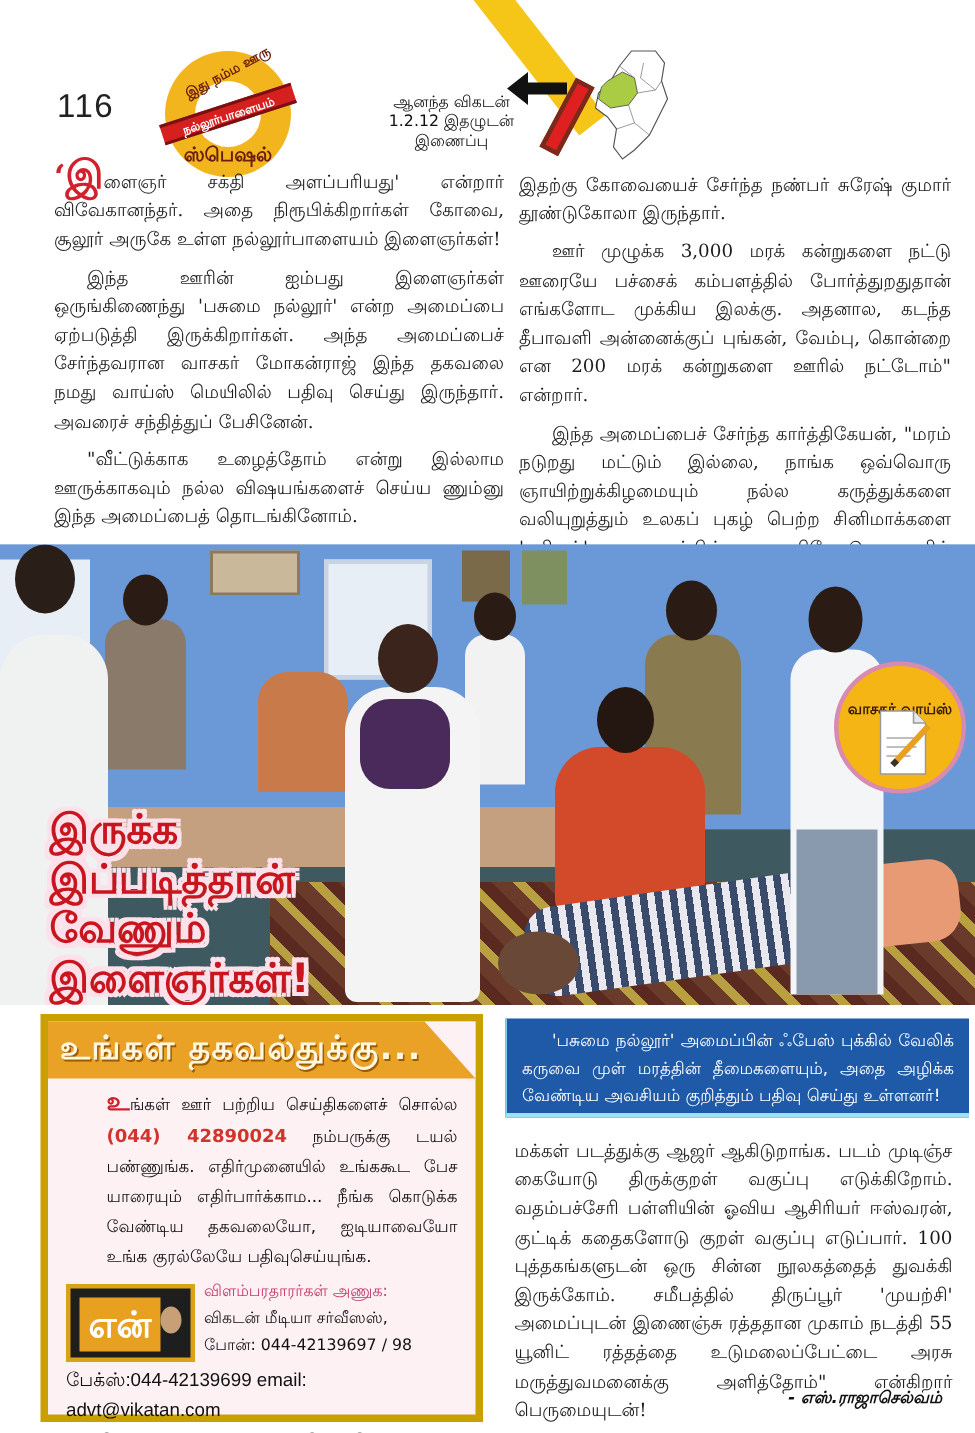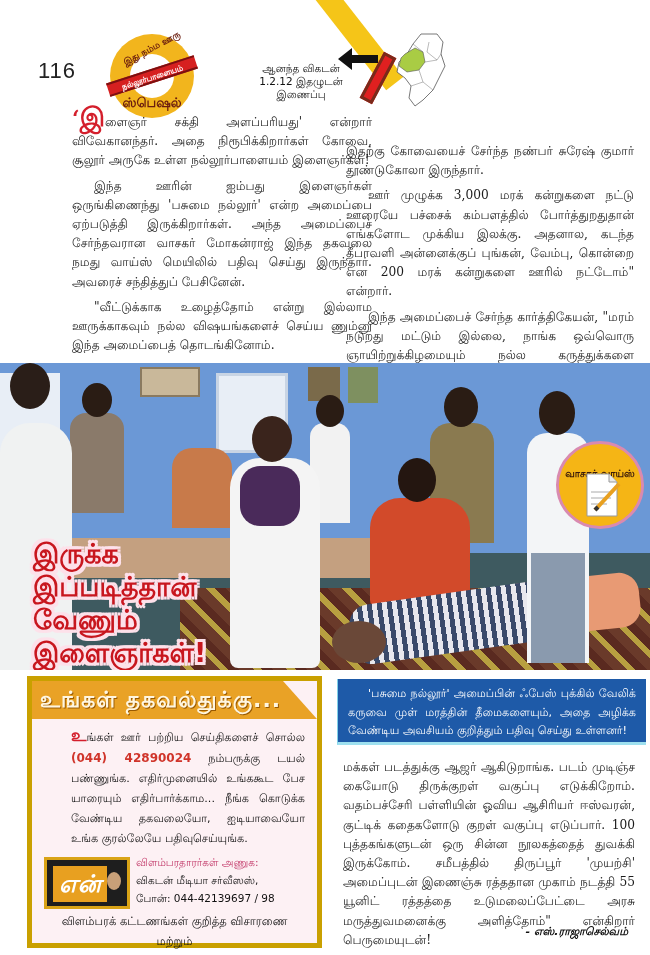--- a/index.html
+++ b/index.html
@@ -50,22 +50,22 @@
   }
   .map-icon { position: absolute; left: 393px; top: 32px; width: 60px; height: 75px; }
 
   
   .col {
     position: absolute; font-family: "DejaVu Serif", serif; font-size: 12.2px;
     line-height: 19.2px; text-align: justify; color: #1b1b1b;
   }
   .col p { margin-bottom: 6px; }
   .col p.indent { text-indent: 22px; }
-  .col-left-top { left: 36px; top: 108px; width: 300px; margin-left: 36px; }
-  .col-right-top { left: 346px; top: 114px; width: 288px; margin-top: 28px; }
+  .col-left-top { left: 36px; top: 108px; width: 300px; }
+  .col-right-top { left: 346px; top: 114px; width: 288px; }
   .col-right-bottom { left: 343px; top: 758px; width: 292px; }
   .dropcap {
     font-family: "DejaVu Sans", sans-serif; font-weight: bold; color: #d41f2c;
     font-size: 26px; line-height: 18px;
   }
   .dropcap-quote { color: #d41f2c; font-weight: bold; font-size: 22px; }
   .byline {
     position: absolute; right: 22px; top: 925px; font-family: "DejaVu Sans", sans-serif;
     font-size: 11px; font-weight: bold; font-style: italic; color: #111;
   }
@@ -144,21 +144,20 @@
   .attention-body {
     padding: 6px 12px 0 12px; font-family: "DejaVu Sans", sans-serif; font-size: 11.2px;
     line-height: 20px; text-align: justify; color: #111; margin-left: 27px;
   }
   .attention-body .dc { color: #d41f2c; font-weight: bold; font-size: 17px; }
   .attention-body .phone { color: #d0342a; font-weight: bold; font-size: 12px; }
   .adv-block { position: relative; height: 58px; margin: 4px 12px 0 12px; }
   .en-logo {
     position: absolute; left: 0; top: 4px; width: 86px; height: 52px; background: #1e1e1e;
     border: 3px solid #d9a316;
-    font-style: italic;
   }
   .en-logo .glyph {
     position: absolute; left: 6px; top: 6px; width: 54px; height: 36px; background: #e8a020;
     color: #ffffff; font-weight: bold; font-size: 24px; text-align: center; line-height: 36px;
   }
   .en-logo .face { position: absolute; left: 60px; top: 12px; width: 14px; height: 18px; border-radius: 50%; background: #c8a078; }
   .adv-lines { position: absolute; left: 92px; top: 0; font-family: "DejaVu Sans", sans-serif; font-size: 10.5px; line-height: 18px; color: #111; }
   .adv-lines .lbl { color: #c33a6a; }
   .contact-line { margin: 0 12px; font-family: "Liberation Sans", sans-serif; font-size: 12.5px; line-height: 20px; color: #111; }
   .query-line { margin: 0 10px; font-family: "DejaVu Sans", sans-serif; font-size: 11.5px; line-height: 20px; color: #111; text-align: center; }
@@ -282,20 +281,21 @@
       <div class="en-logo">
         <div class="glyph">என்</div>
         <div class="face"></div>
       </div>
       <div class="adv-lines">
         <div class="lbl">விளம்பரதாரர்கள் அணுக:</div>
         <div>விகடன் மீடியா சர்வீஸஸ்,</div>
         <div>போன்: 044-42139697 / 98</div>
       </div>
     </div>
+    <div class="contact-line">பேக்ஸ்:044-42139699 email: advt@vikatan.com</div>
     <div class="query-line">விளம்பரக் கட்டணங்கள் குறித்த விசாரணை மற்றும்</div>
 
   </div>
 </div>
 
 <div class="highlight-box">'பசுமை நல்லூர்' அமைப்பின் ஃபேஸ் புக்கில் வேலிக் கருவை முள் மரத்தின் தீமைகளையும், அதை அழிக்க வேண்டிய அவசியம் குறித்தும் பதிவு செய்து உள்ளனர்!</div>
 
 <div class="col col-right-bottom">
   <p>மக்கள் படத்துக்கு ஆஜர் ஆகிடுறாங்க. படம் முடிஞ்ச கையோடு திருக்குறள் வகுப்பு எடுக்கிறோம். வதம்பச்சேரி பள்ளியின் ஓவிய ஆசிரியர் ஈஸ்வரன், குட்டிக் கதைகளோடு குறள் வகுப்பு எடுப்பார். 100 புத்தகங்களுடன் ஒரு சின்ன நூலகத்தைத் துவக்கி இருக்கோம். சமீபத்தில் திருப்பூர் 'முயற்சி' அமைப்புடன் இணைஞ்சு ரத்ததான முகாம் நடத்தி 55 யூனிட் ரத்தத்தை உடுமலைப்பேட்டை அரசு மருத்துவமனைக்கு அளித்தோம்" என்கிறார் பெருமையுடன்!</p>
 </div>

